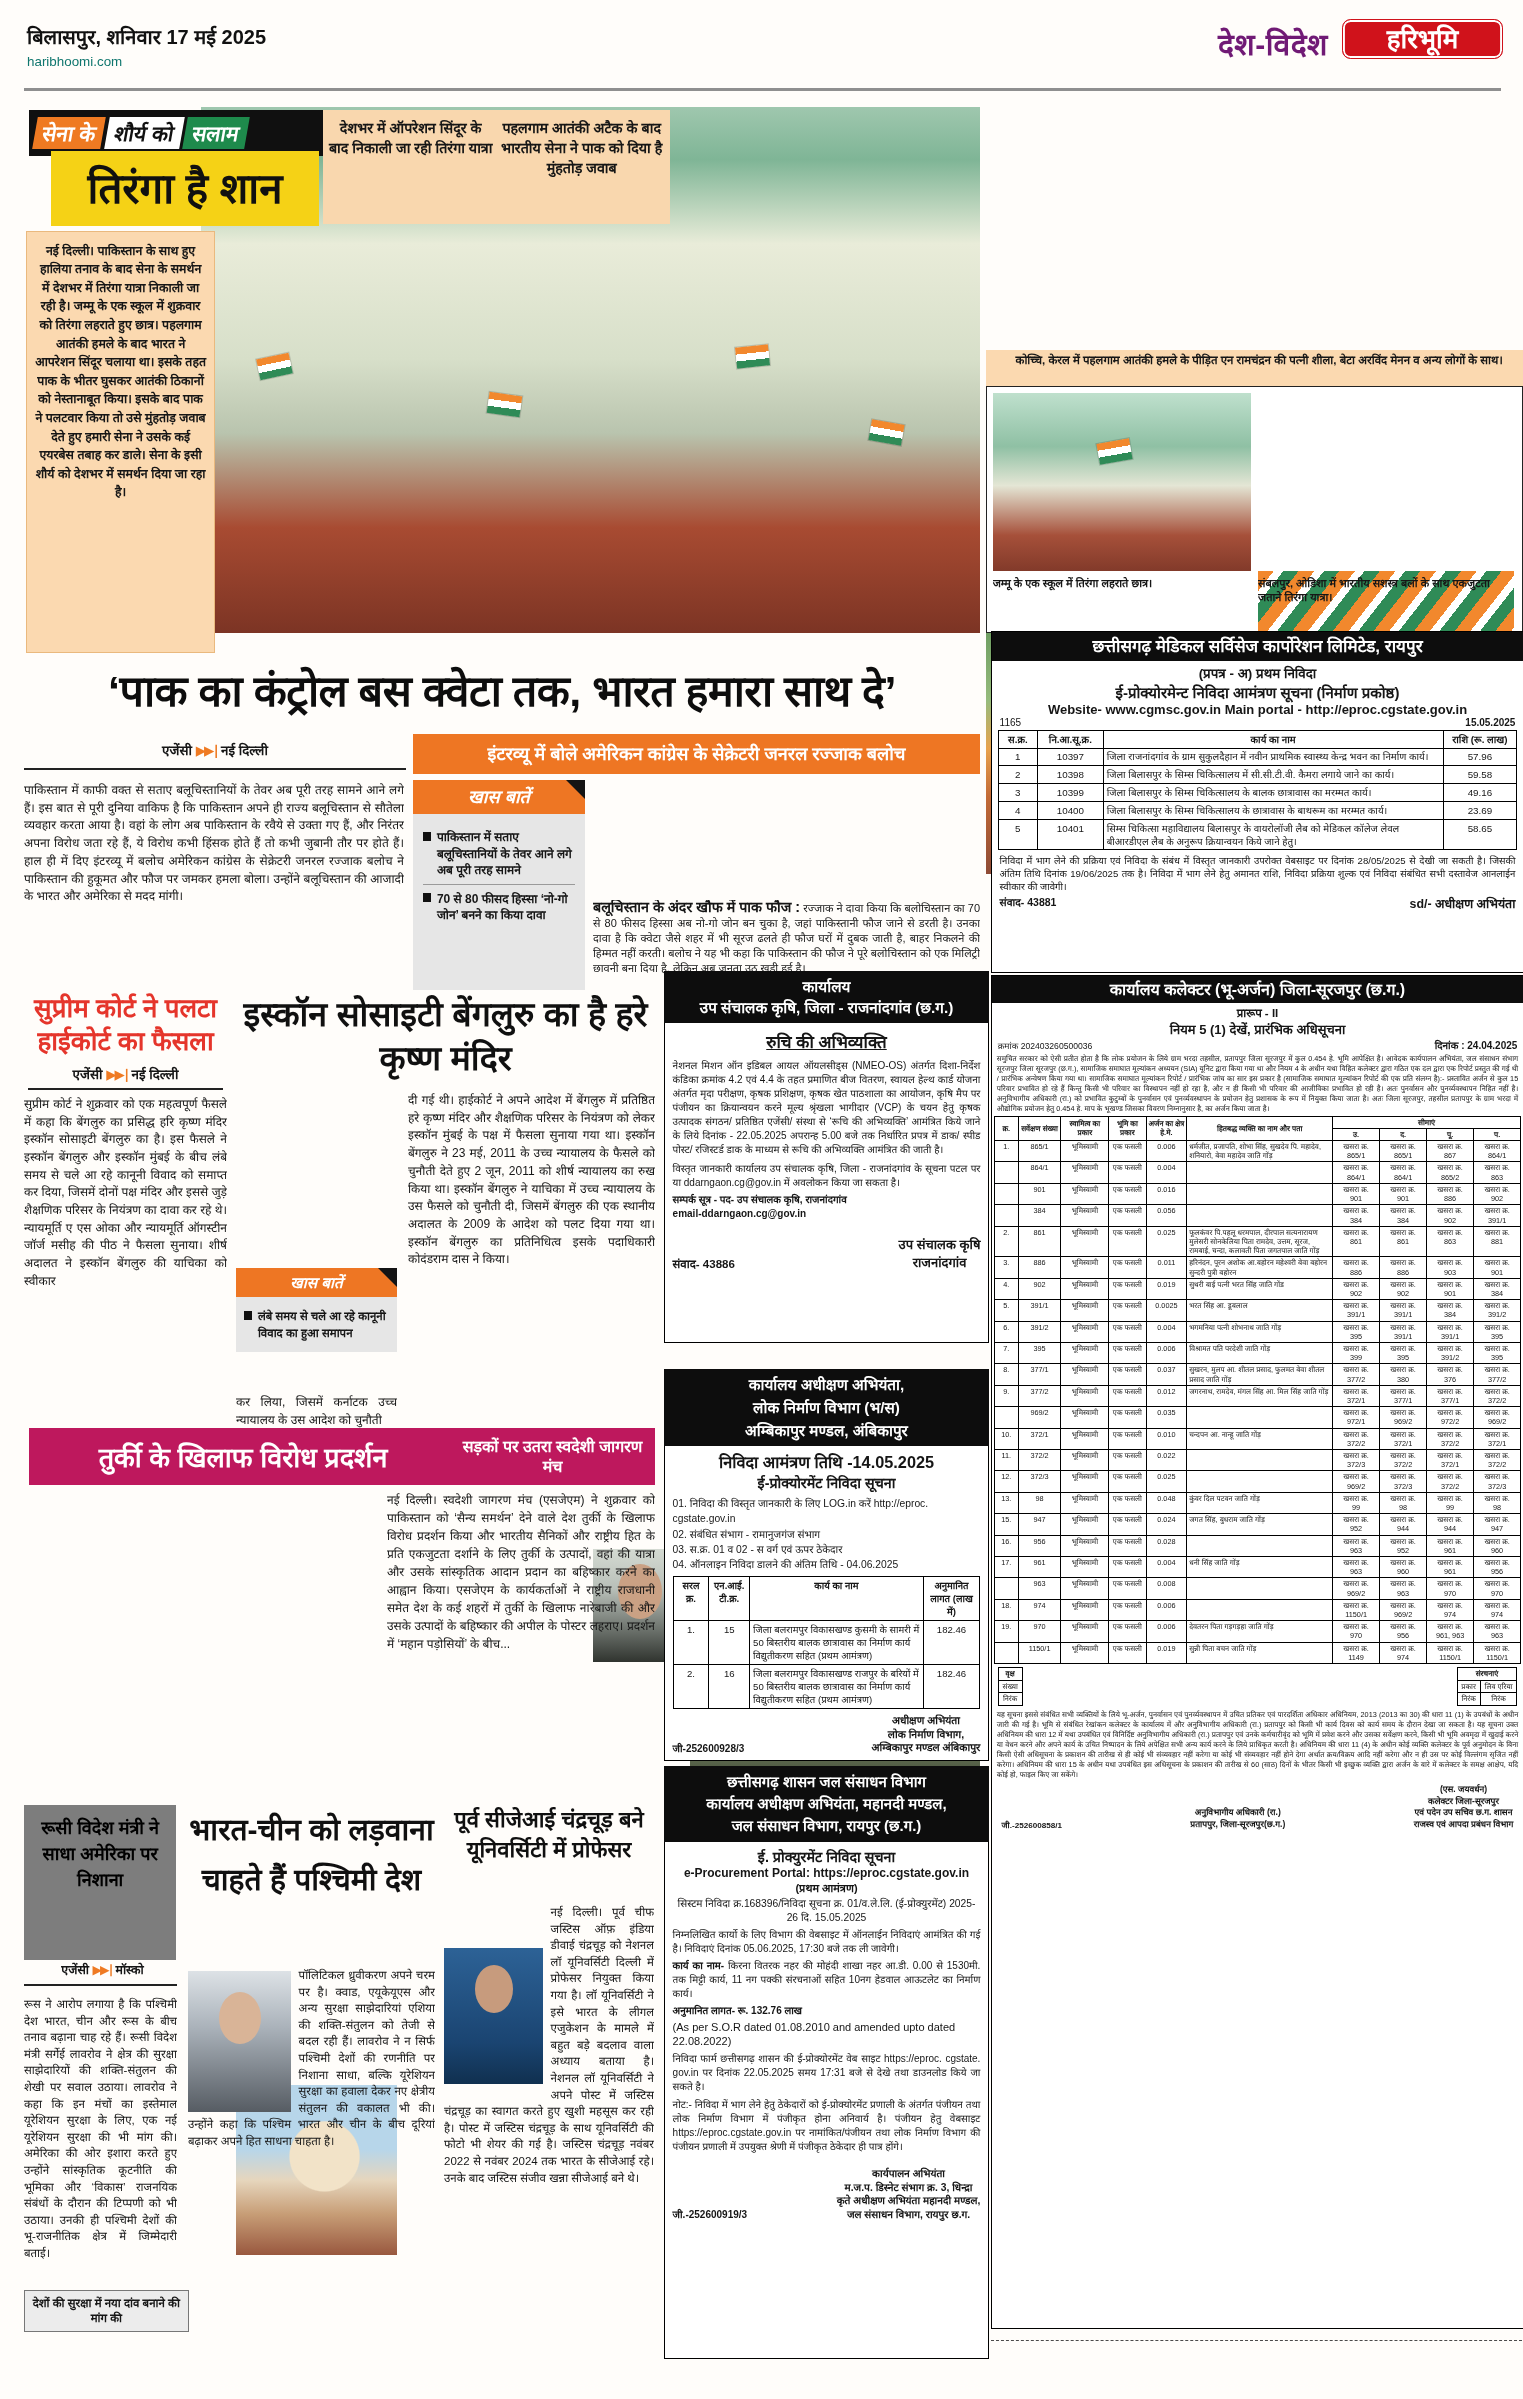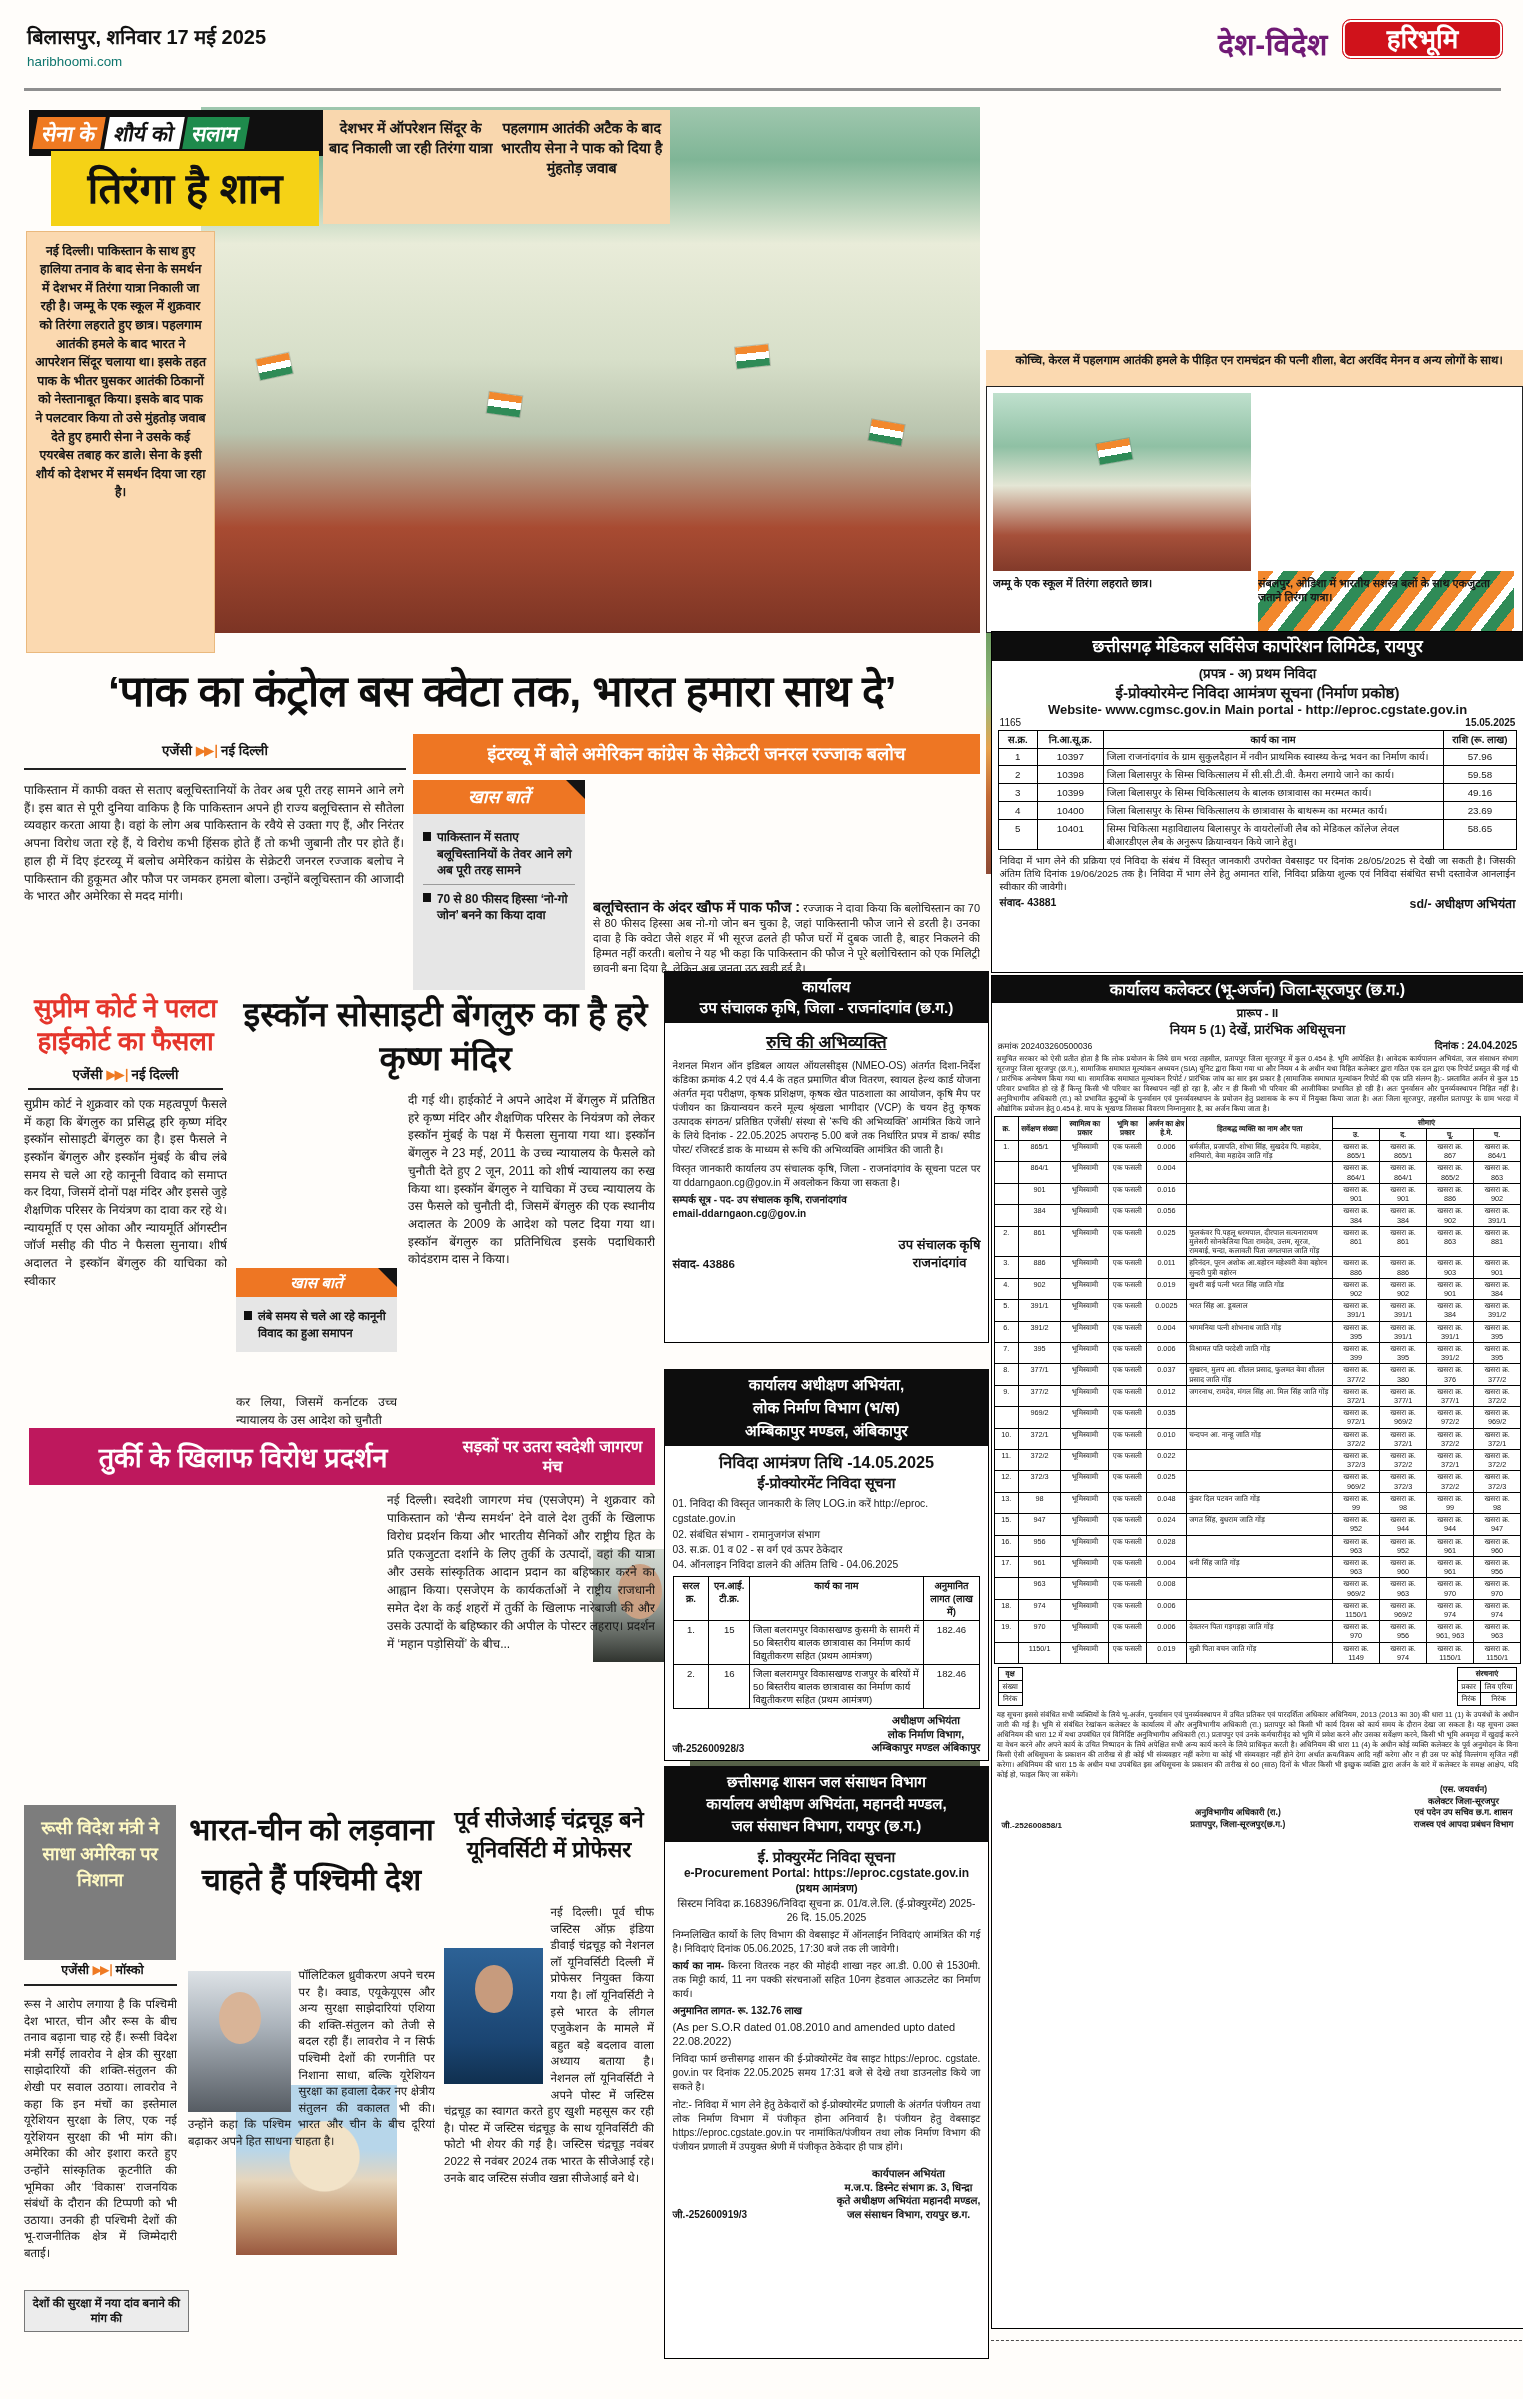--- a/index.html
+++ b/index.html
@@ -58,21 +58,21 @@
   .redhead{color:#e5352b;font-size:26px;line-height:32.5px;font-weight:800;text-align:center;}
   .blackhead{color:#101010;font-weight:800;text-align:center;}
   .bylinerule{height:1.9px;background:#222;}
   
   .blackband{background:#0d0d0d;color:#fff;font-weight:800;text-align:center;}
   .notice{border:1.9px solid #000;background:#fff;}
   .nsmall{font-size:10px;line-height:14px;text-align:justify;}
   table.nt{border-collapse:collapse;width:100%;}
   table.nt th,table.nt td{border:1px solid #000;padding:1.9px 2.9px;vertical-align:top;}
   .redband{background:#be185d;color:#fff;display:flex;align-items:center;}
-  .grayhead{background:#7d7d7d;color:#fef9c3;font-size:18px;line-height:26px;font-weight:800;text-align:center;padding:9.6px 5.7px;}
+  .grayhead{background:#7d7d7d;color:#000000;font-size:18px;line-height:26px;font-weight:800;text-align:center;padding:9.6px 5.7px;}
   .inset{border:1px solid #777;background:#ececec;font-size:11.5px;line-height:15.3px;font-weight:bold;text-align:center;padding:4.8px;}
   
   .tiny{font-size:7.3px;line-height:10px;text-align:justify;}
   table.ct{border-collapse:collapse;width:100%;table-layout:fixed;}
   table.ct th,table.ct td{border:1px solid #000;padding:1px 1.9px;font-size:7.3px;line-height:9.2px;vertical-align:top;word-wrap:break-word;}
   table.ct th{text-align:center;font-weight:bold;vertical-align:middle;}
   .khlabel{display:block;}
   .minitable{border-collapse:collapse;}
   .minitable td,.minitable th{border:1px solid #000;font-size:7.3px;line-height:9.6px;padding:1px 3.8px;text-align:center;}
   .dashline{border-top:1.9px dashed #4a4a4a;}

